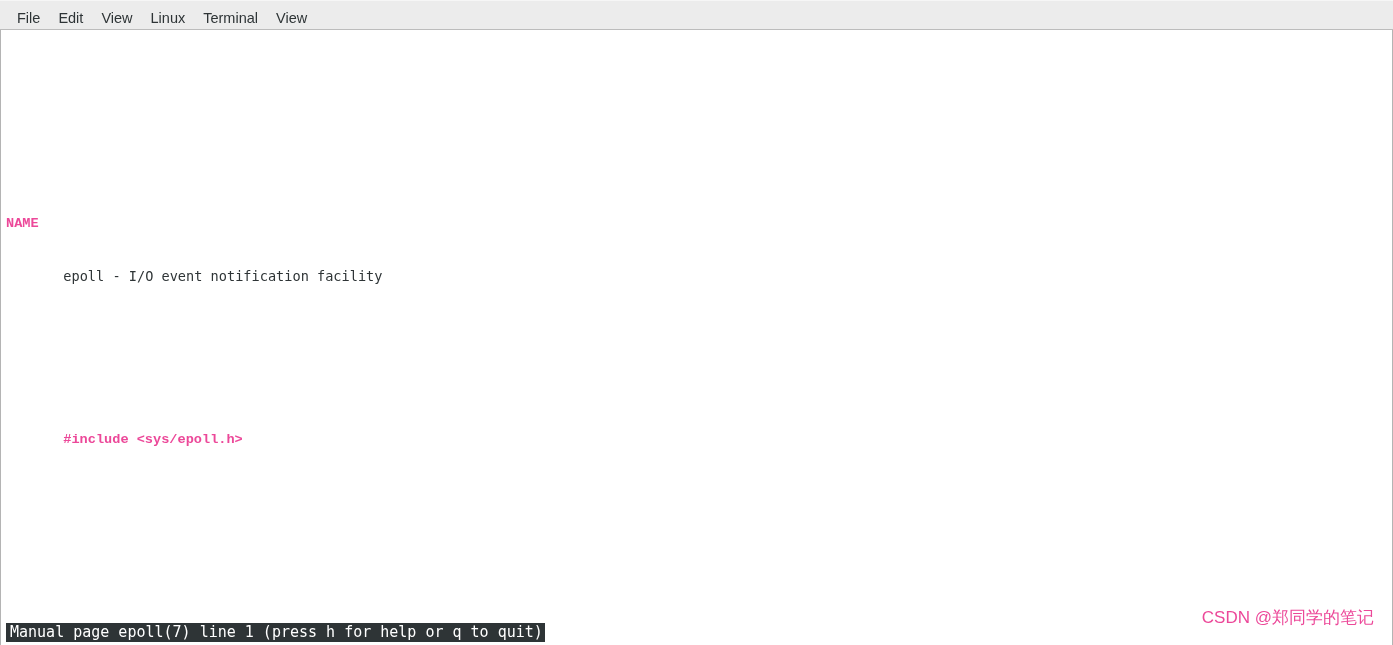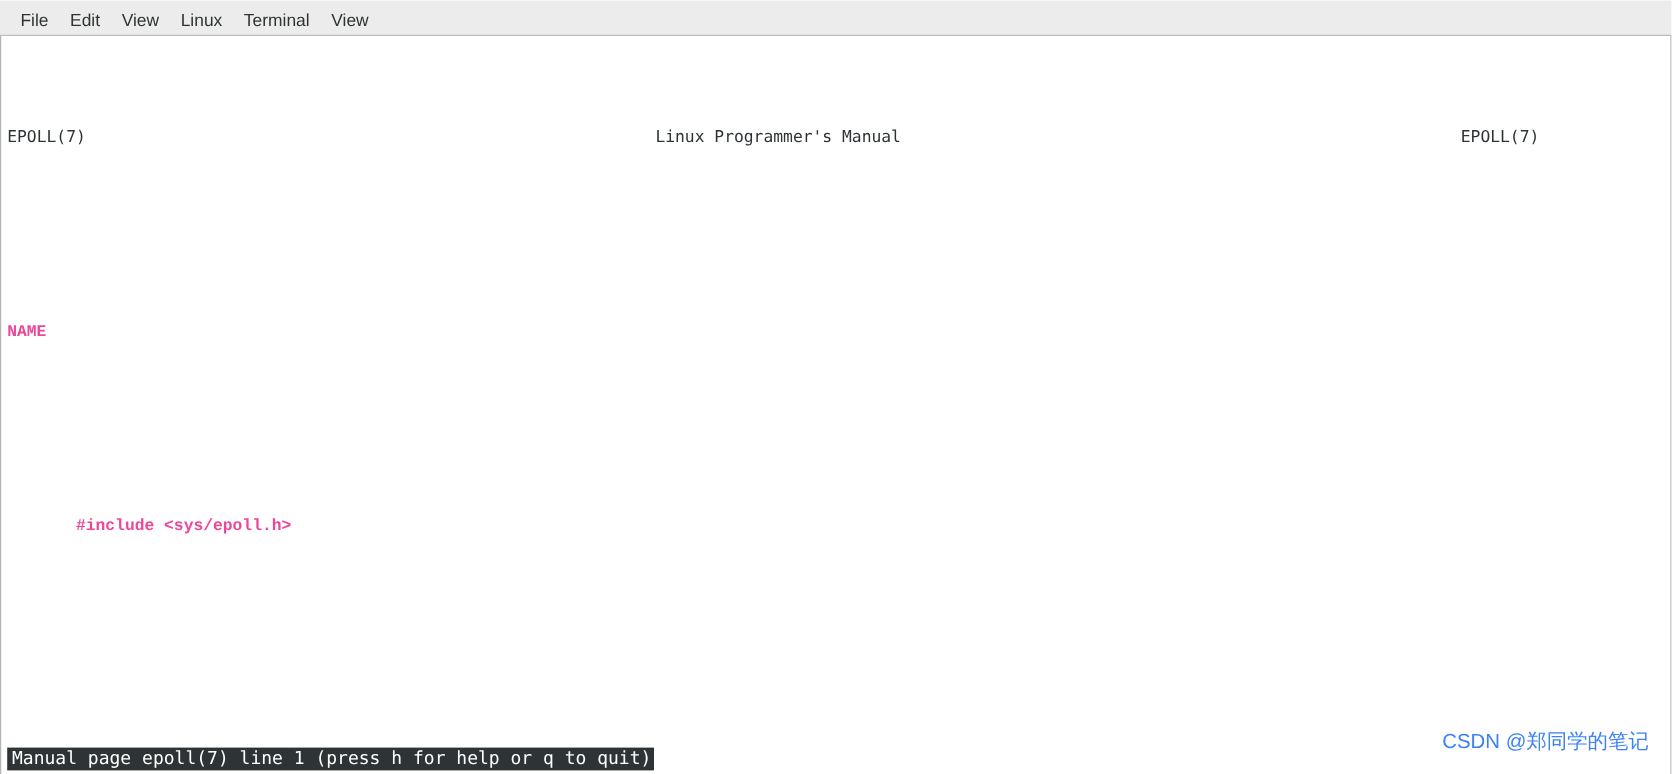--- a/index.html
+++ b/index.html
@@ -88,21 +88,21 @@
     white-space: pre;
     padding: 0 2px 0 4px;
   }
 
   #watermark {
     position: absolute;
     right: 18px;
     bottom: 16px;
     font-family: "Liberation Sans", sans-serif;
     font-size: 17px;
-    color: #3b82f6;
+    color: #ec4899;
     white-space: pre;
     user-select: none;
   }
 </style>
 </head>
 <body>
 
 <div id="window">
 
   <div id="menubar">
@@ -112,26 +112,26 @@
     <div class="menu-item">Linux</div>
     <div class="menu-item">Terminal</div>
     <div class="menu-item">View</div>
   </div>
 
   <div id="terminal">
 
     <div id="screen">
 
       
-      <div class="row"><span>EPOLL(7)</span><span>                                                          </span><span>Linux Programmer's Manual</span><span>                                                         </span><span>EPOLL(7)</span></div>
 
       <div class="row"> </div>
 
       
       <div class="row"><span class="b">NAME</span></div>
+      <div class="row"><span>       </span><span>epoll - I/O event notification facility</span></div>
 
       <div class="row"> </div>
 
       
       <div class="row"><span>       </span><span class="b">#include &lt;sys/epoll.h&gt;</span></div>
 
       <div class="row"> </div>
 
       
       

